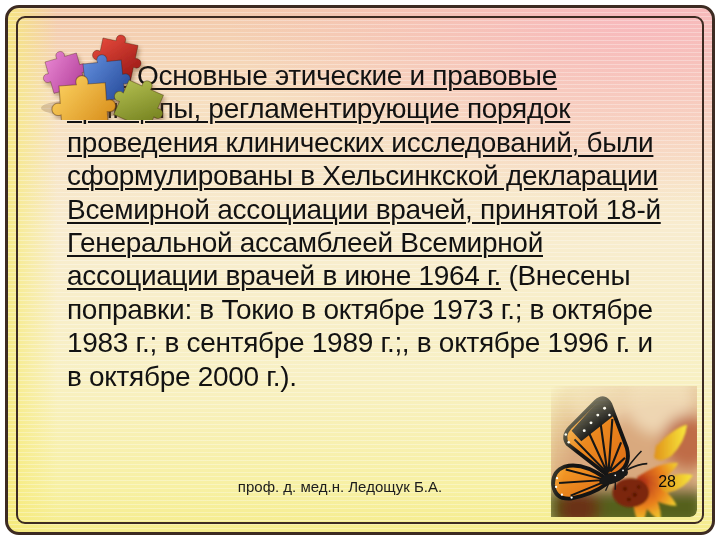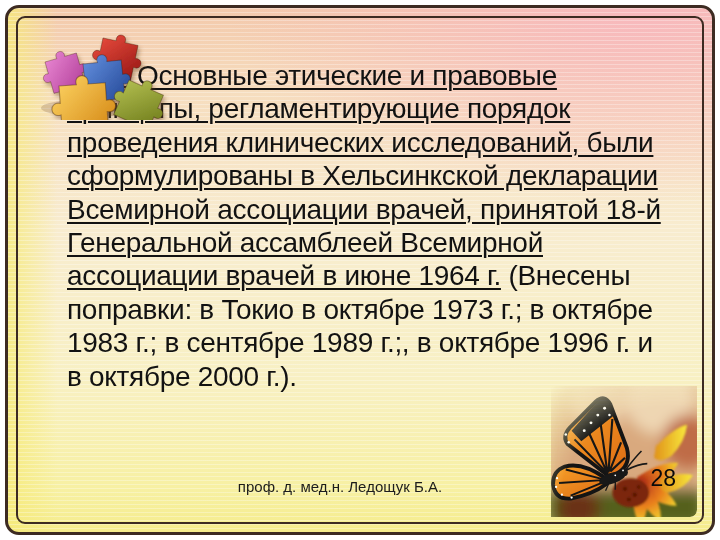--- a/index.html
+++ b/index.html
@@ -43,21 +43,21 @@
     -webkit-mask-image:radial-gradient(130% 125% at 82% 88%, #000 58%, rgba(0,0,0,0) 94%);
     mask-image:radial-gradient(130% 125% at 82% 88%, #000 58%, rgba(0,0,0,0) 94%);
   }
   .photo svg{display:block;width:100%;height:100%;}
   .footer{
     position:absolute;left:0;right:40px;bottom:38px;z-index:3;
     text-align:center;font-size:15px;color:#1c1c1c;line-height:1;margin-top:27px;
   }
   .pagenum{
     position:absolute;right:36px;bottom:42px;z-index:6;
-    font-size:23px;color:#0a0a0a;line-height:1;
+    font-size:16px;color:#0a0a0a;line-height:1;
   }
 </style>
 </head>
 <body>
 
 <div class="page">
   <div class="slide-bg">
 
     <svg class="puzzle" viewBox="0 0 136 96" aria-hidden="true">
       <defs>

